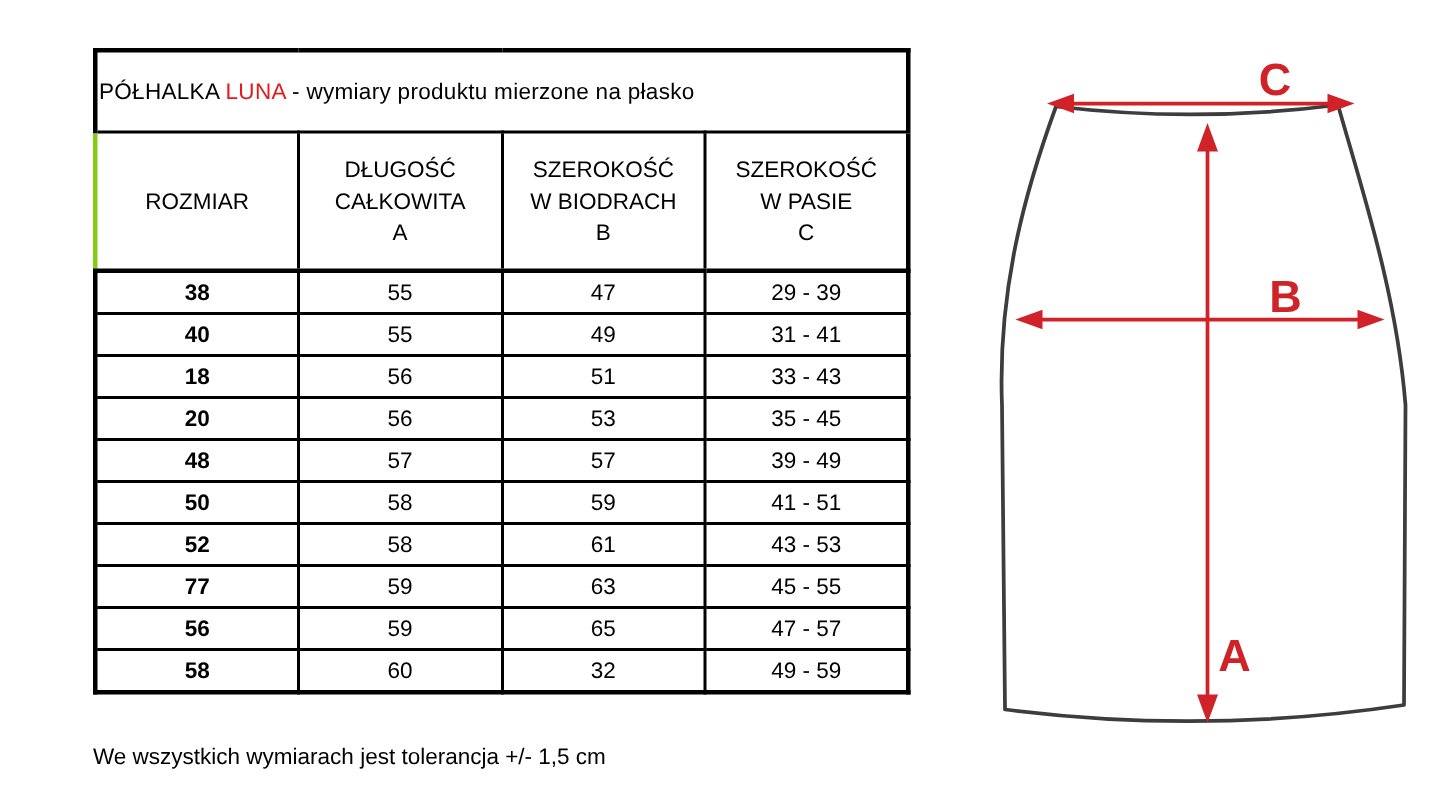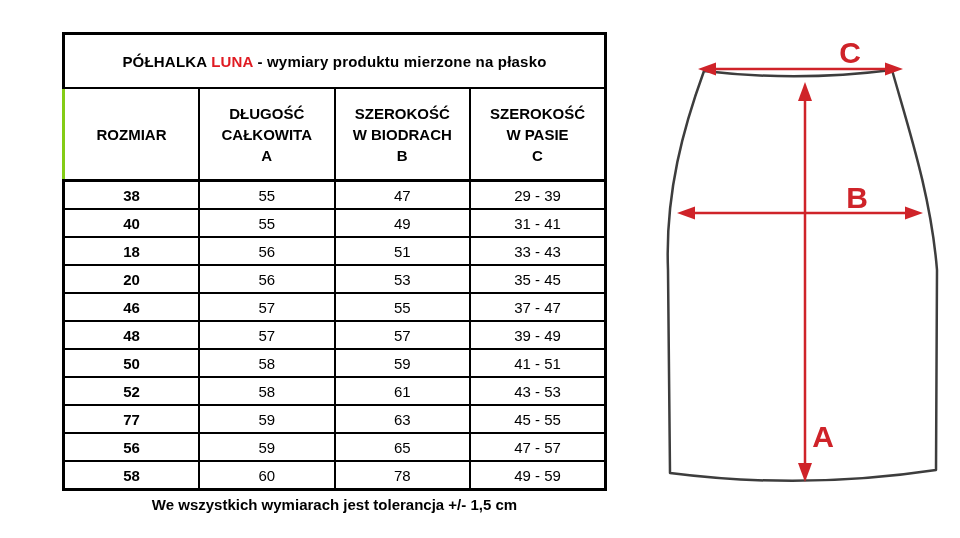--- a/index.html
+++ b/index.html
@@ -26,33 +26,33 @@
     table-layout: fixed;
     border: 3px solid #000;
   }
   .size-table col { width: 25%; }
 
   .title-cell {
     height: 50px;
     border: 3px solid #000;
     border-bottom: 2px solid #000;
     font-size: 15px;
-    font-weight: bold;
-    text-align: center;
+    font-weight: normal;
+    text-align: left;
     vertical-align: middle;
     letter-spacing: 0.2px;
   }
   .title-name { color: #e01b22; }
 
   .col-head-cell {
     height: 90px;
     border: 2px solid #000;
     border-bottom: 3px solid #000;
     font-size: 15px;
-    font-weight: bold;
+    font-weight: normal;
     text-align: center;
     vertical-align: middle;
     white-space: pre-line;
     line-height: 1.4;
     padding: 0 16px;
     margin-left: 40px;
   }
   .col-head-cell:first-child { border-left: 3px solid #84cc16; }
   .col-head-cell:last-child  { border-right: 3px solid #000; }
 
@@ -66,23 +66,23 @@
     padding: 0;
   }
   .size-table td.size-col { font-weight: bold; margin-top: 36px; }
 
   
   .footer-note {
     position: absolute;
     left: 62px;
     top: 496px;
     width: 545px;
-    text-align: center;
-    font-size: 15px;
-    font-weight: bold;
+    text-align: left;
+    font-size: 15px;
+    font-weight: normal;
   }
 
   
   .diagram {
     position: absolute;
     left: 620px;
     top: 20px;
     width: 340px;
     height: 500px;
   }
@@ -154,26 +154,20 @@
         <td>51</td>
         <td>33 - 43</td>
       </tr>
       <tr>
         <td class="size-col">20</td>
         <td>56</td>
         <td>53</td>
         <td>35 - 45</td>
       </tr>
       <tr>
-        <td class="size-col">46</td>
-        <td>57</td>
-        <td>55</td>
-        <td>37 - 47</td>
-      </tr>
-      <tr>
         <td class="size-col">48</td>
         <td>57</td>
         <td>57</td>
         <td>39 - 49</td>
       </tr>
       <tr>
         <td class="size-col">50</td>
         <td>58</td>
         <td>59</td>
         <td>41 - 51</td>
@@ -192,21 +186,21 @@
       </tr>
       <tr>
         <td class="size-col">56</td>
         <td>59</td>
         <td>65</td>
         <td>47 - 57</td>
       </tr>
       <tr>
         <td class="size-col">58</td>
         <td>60</td>
-        <td>78</td>
+        <td>32</td>
         <td>49 - 59</td>
       </tr>
     </tbody>
 </table>
 
 <div class="footer-note">We wszystkich wymiarach jest tolerancja +/- 1,5 cm</div>
 
 <svg class="diagram" viewBox="0 0 340 500" xmlns="http://www.w3.org/2000/svg">
 
   <path class="outline" d="M 84 51 Q 178 62 272 50 C 289 110 311 176 317 250 L 316 450 Q 183 470 50 453 L 48 250 C 45 172 64 106 84 51 Z"></path>

